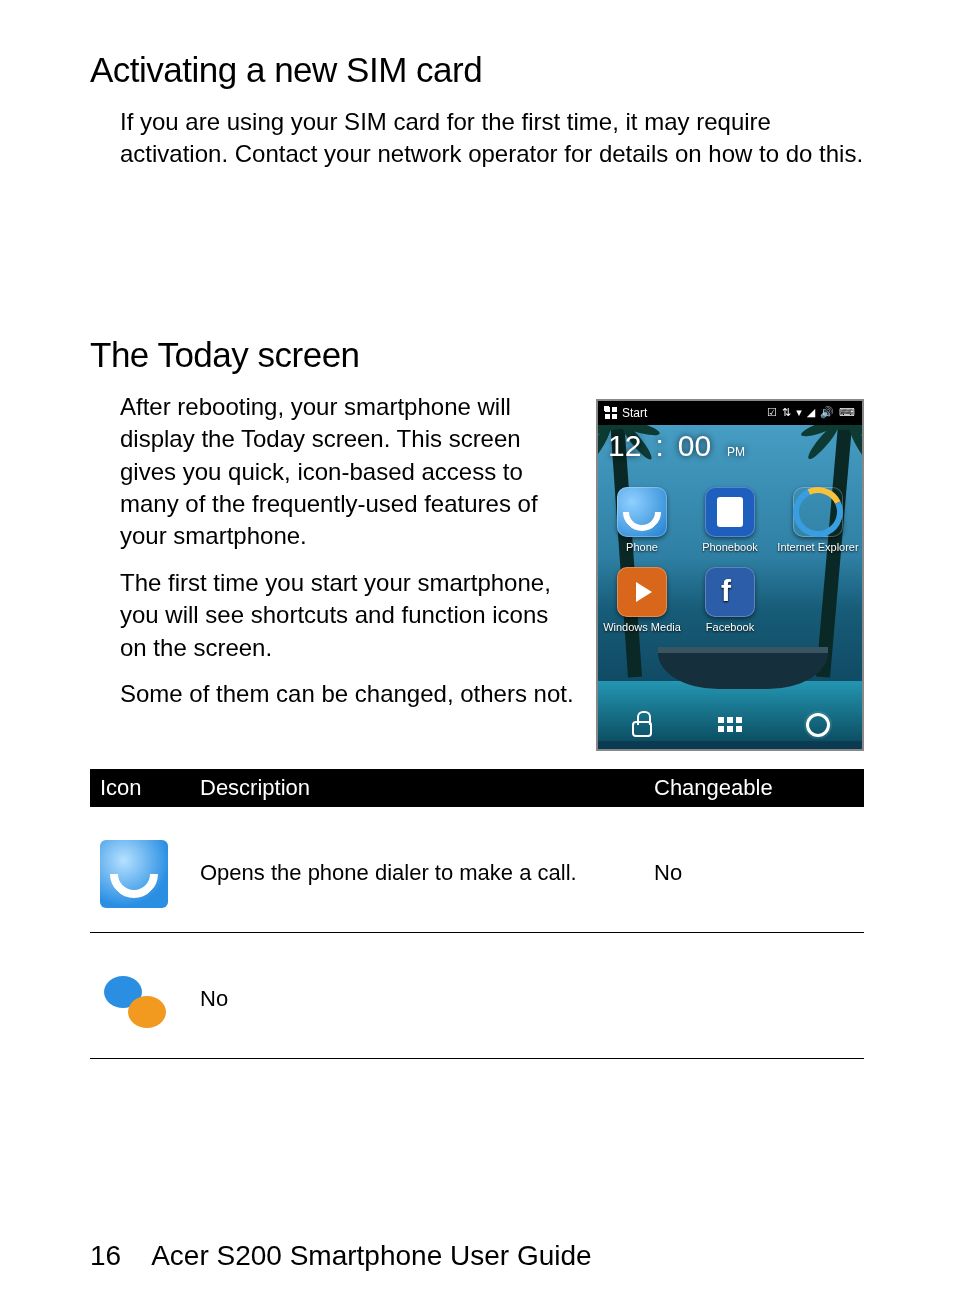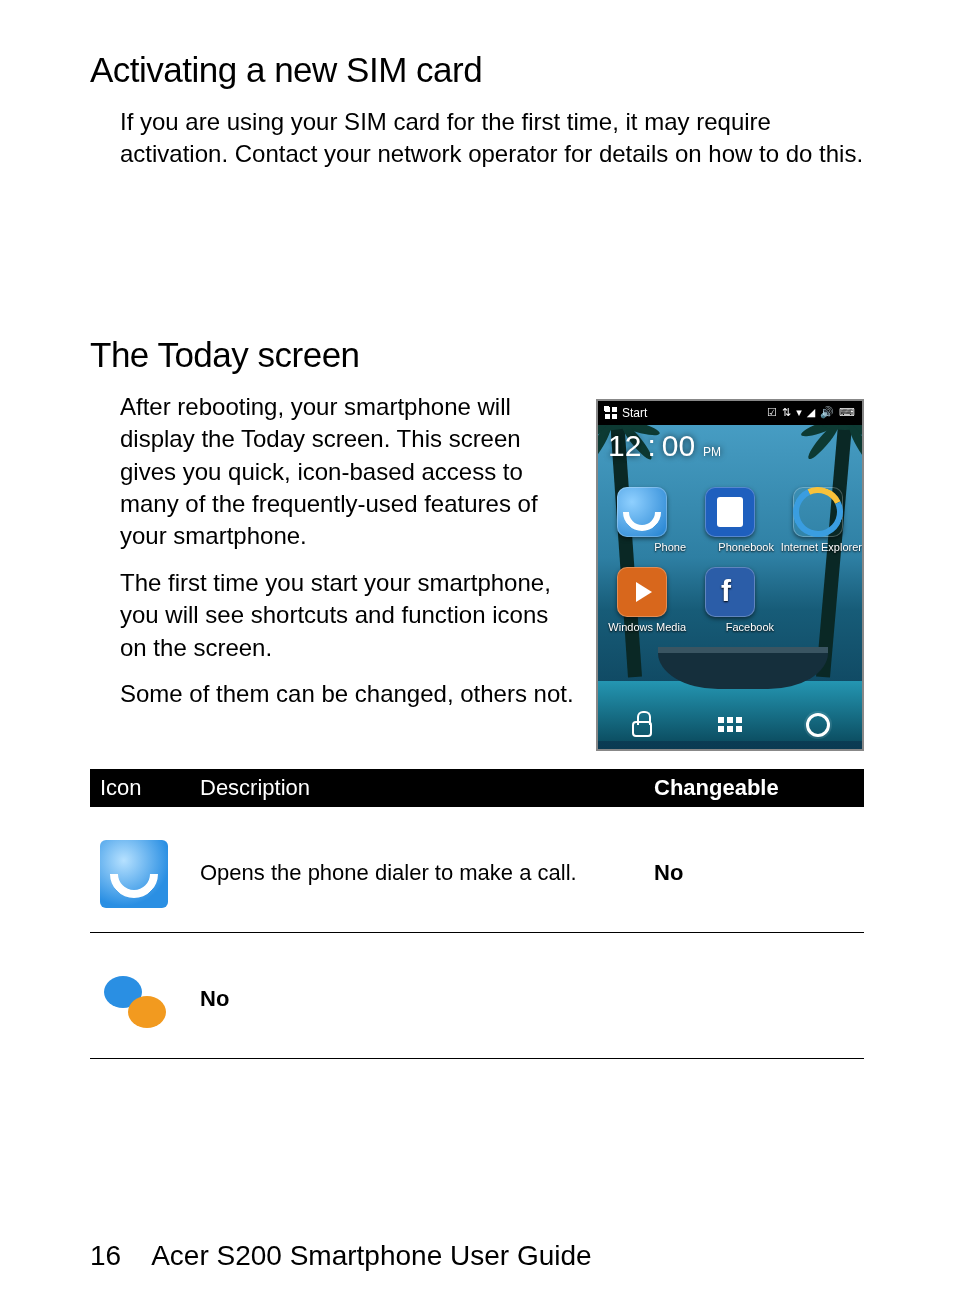--- a/index.html
+++ b/index.html
@@ -76,28 +76,28 @@
     font-size:12px; padding:0 6px; gap:4px;
   }
   .phone-status .winlogo{ width:14px; height:14px; display:inline-block; position:relative;}
   .phone-status .winlogo::before,.phone-status .winlogo::after{content:"";position:absolute;background:#fff;width:5px;height:5px;}
   .phone-status .winlogo::before{top:1px;left:1px; box-shadow:7px 0 #fff,0 7px #fff,7px 7px #fff;}
   .phone-status .spacer{flex:1;}
   .phone-status .glyphs{ font-size:11px; letter-spacing:1px;}
   .phone-clock {
     position:absolute; top:28px; left:10px; color:#fff;
     font-size:30px; font-weight:300; text-shadow:0 0 6px rgba(0,0,0,.8);
-    display:flex; align-items:baseline; gap:6px;
+    display:flex; align-items:baseline; gap:14px;
   }
   .phone-clock .ampm{ font-size:12px; margin-left:2px;}
   .phone-grid {
     position:absolute; top:86px; left:0; right:0;
     display:grid; grid-template-columns: repeat(3,1fr);
     row-gap: 14px;
-    text-align:right;
+    text-align:center;
   }
   .phone-app { color:#fff; font-size:11px; text-shadow:0 1px 2px #000; }
   .phone-app .ico {
     width:50px; height:50px; margin:0 auto 4px; border-radius:10px;
     display:flex; align-items:center; justify-content:center;
     box-shadow: inset 0 0 0 1px rgba(255,255,255,.25), 0 2px 4px rgba(0,0,0,.5);
     position:relative;
   }
   .ico-phone{ background: radial-gradient(circle at 30% 30%, #8fd0ff, #1f7fcf);}
   .ico-phone::after{content:""; width:26px; height:26px; border:6px solid #fff; border-radius:50%; border-left-color:transparent; border-top-color:transparent; transform:rotate(45deg);}
@@ -124,21 +124,21 @@
   .pb-gear { width:24px;height:24px; border:3px solid #fff; border-radius:50%; box-shadow:0 0 0 2px rgba(255,255,255,.1);}
 
   
   .icon-table { margin-top: 18px; }
   .icon-table .thead {
     background:#000; color:#fff; display:flex; padding:6px 10px;
     font-size:22px;
   }
   .col-icon  { width: 100px; }
   .col-desc  { flex:1; padding-right:12px; }
-  .col-chg   { width: 200px; font-weight: bold; }
+  .col-chg   { width: 200px; }
   .icon-table .trow {
     display:flex; padding:10px; border-bottom:1px solid #000;
     font-size:22px; line-height:1.3; align-items:center;
     min-height: 118px;
     margin-top: 8px;
   }
   .row-icon {
     width:68px; height:68px; border-radius:6px;
     display:flex; align-items:center; justify-content:center;
     position:relative; margin-top:2px;

